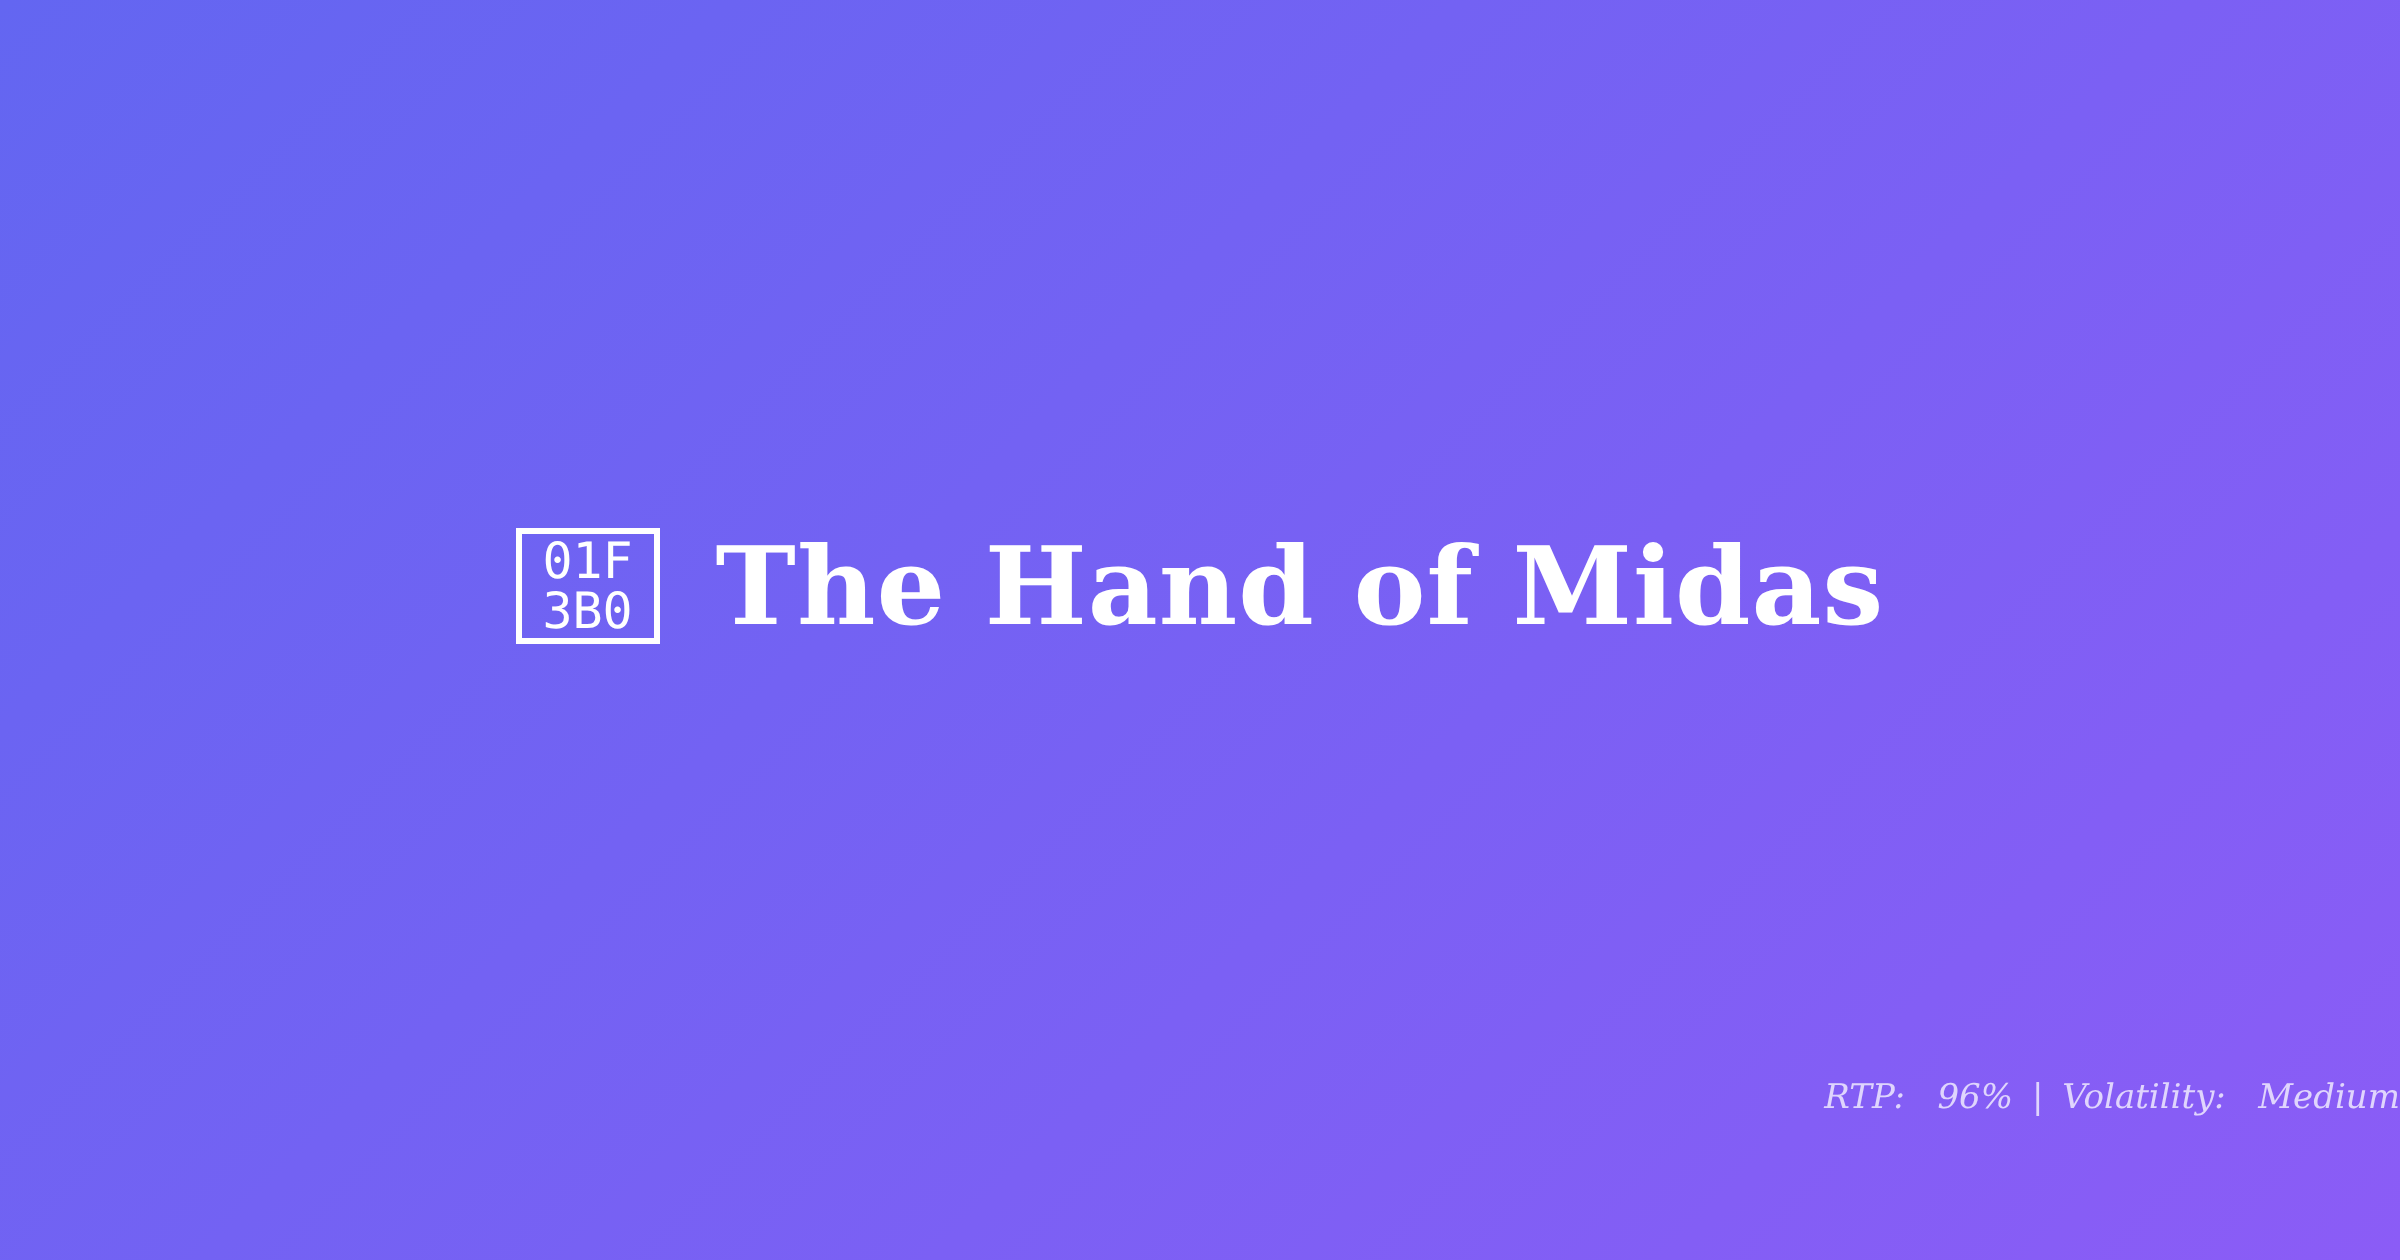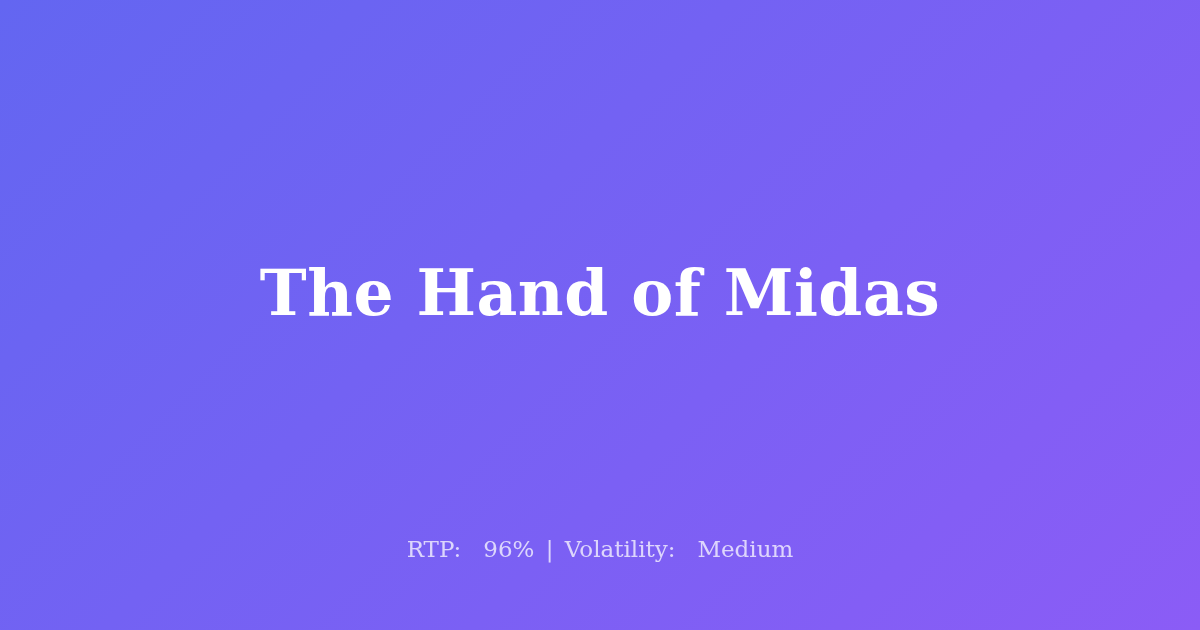--- a/index.html
+++ b/index.html
@@ -67,21 +67,21 @@
     font-size: 25px;
     line-height: 25px;
     font-weight: 400;
     color: #ffffff;
     letter-spacing: 0px;
   }
 
   .game-title {
     font-family: "DejaVu Serif", "Liberation Serif", serif;
     font-weight: 700;
-    font-size: 63px;
+    font-size: 54px;
     line-height: 88px;
     color: #ffffff;
     letter-spacing: 0.5px;
   }
 
   .game-subtitle {
     font-family: "DejaVu Serif", "Liberation Serif", serif;
     font-weight: 400;
     font-size: 36px;
     line-height: 44px;
@@ -89,42 +89,47 @@
     margin-top: 46px;
     text-align: center;
   }
 
   
   .stats-footer {
     position: absolute;
     left: 0;
     right: 0;
     bottom: 66px;
-    text-align: center;
+    text-align: right;
     font-family: "DejaVu Serif", "Liberation Serif", serif;
     font-weight: 400;
-    font-size: 23px;
+    font-size: 17px;
     line-height: 30px;
     color: rgba(255, 255, 255, 0.74);
     white-space: nowrap;
+    font-style: italic;
   }
 
   .stats-sep {
     padding: 0 4px;
   }
 </style>
 </head>
 <body>
 
 <div id="og-card">
 
   <div class="hero">
 
     <div class="title-line">
 
+      <span class="tofu">
+        <span class="tofu-row">01F</span>
+        <span class="tofu-row">3B0</span>
+      </span>
 
       <span class="game-title">The Hand of Midas</span>
     </div>
 
   </div>
 
   <div class="stats-footer">
     <span>RTP:</span>
     <span>&nbsp;</span>
     <span>96%</span>

